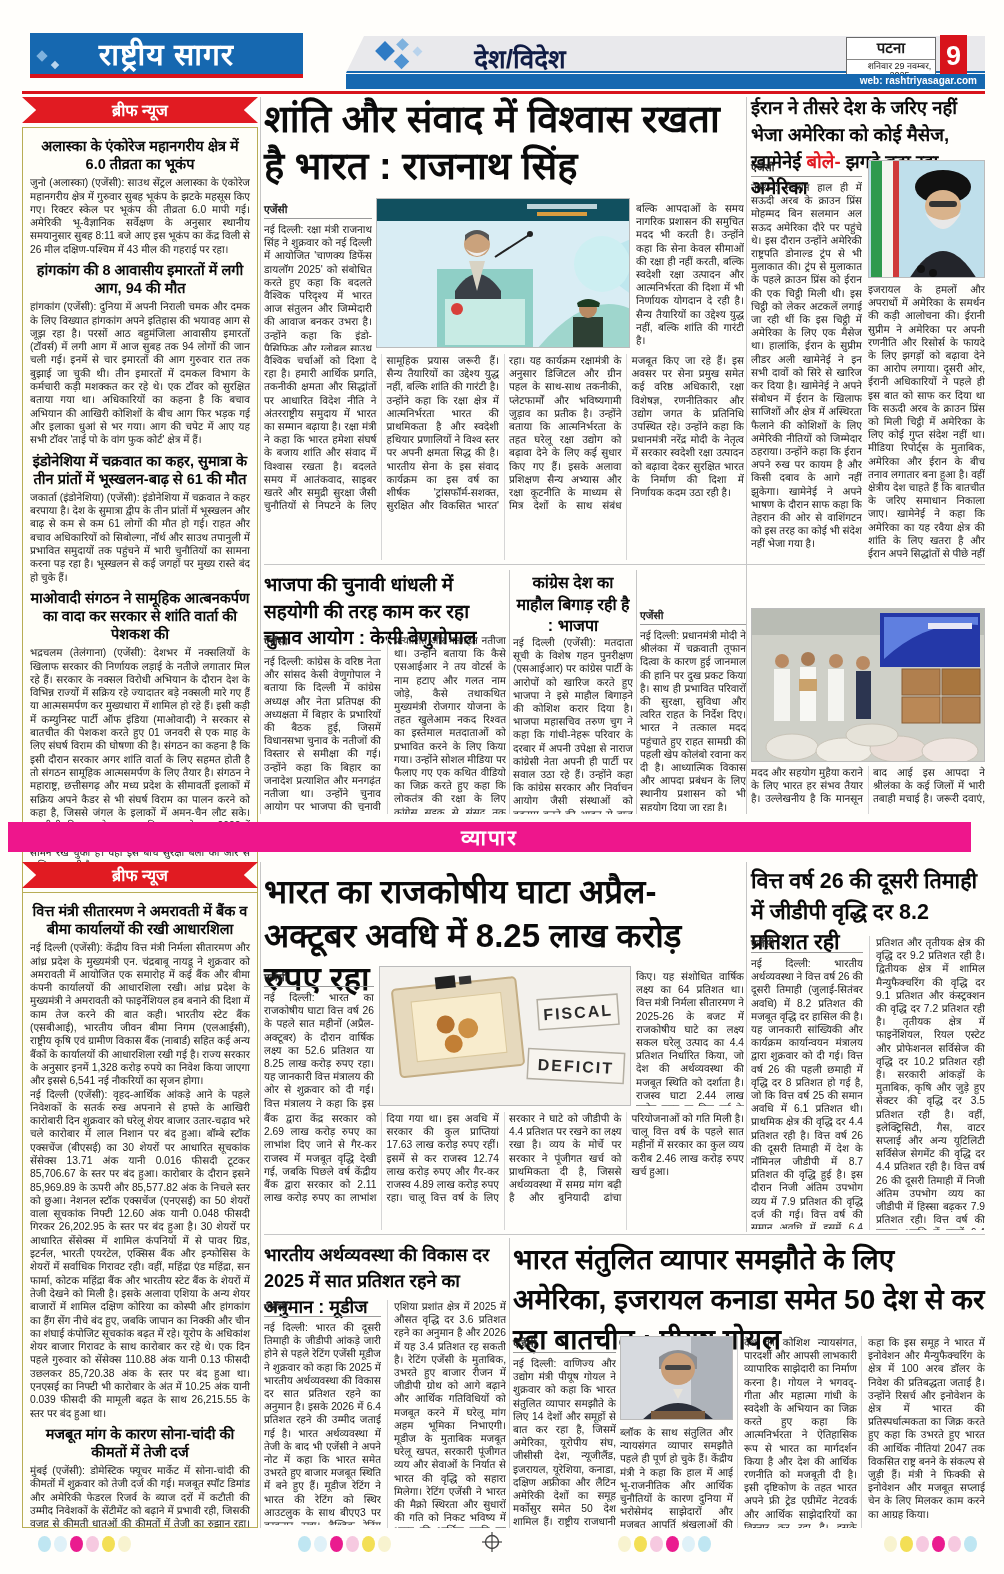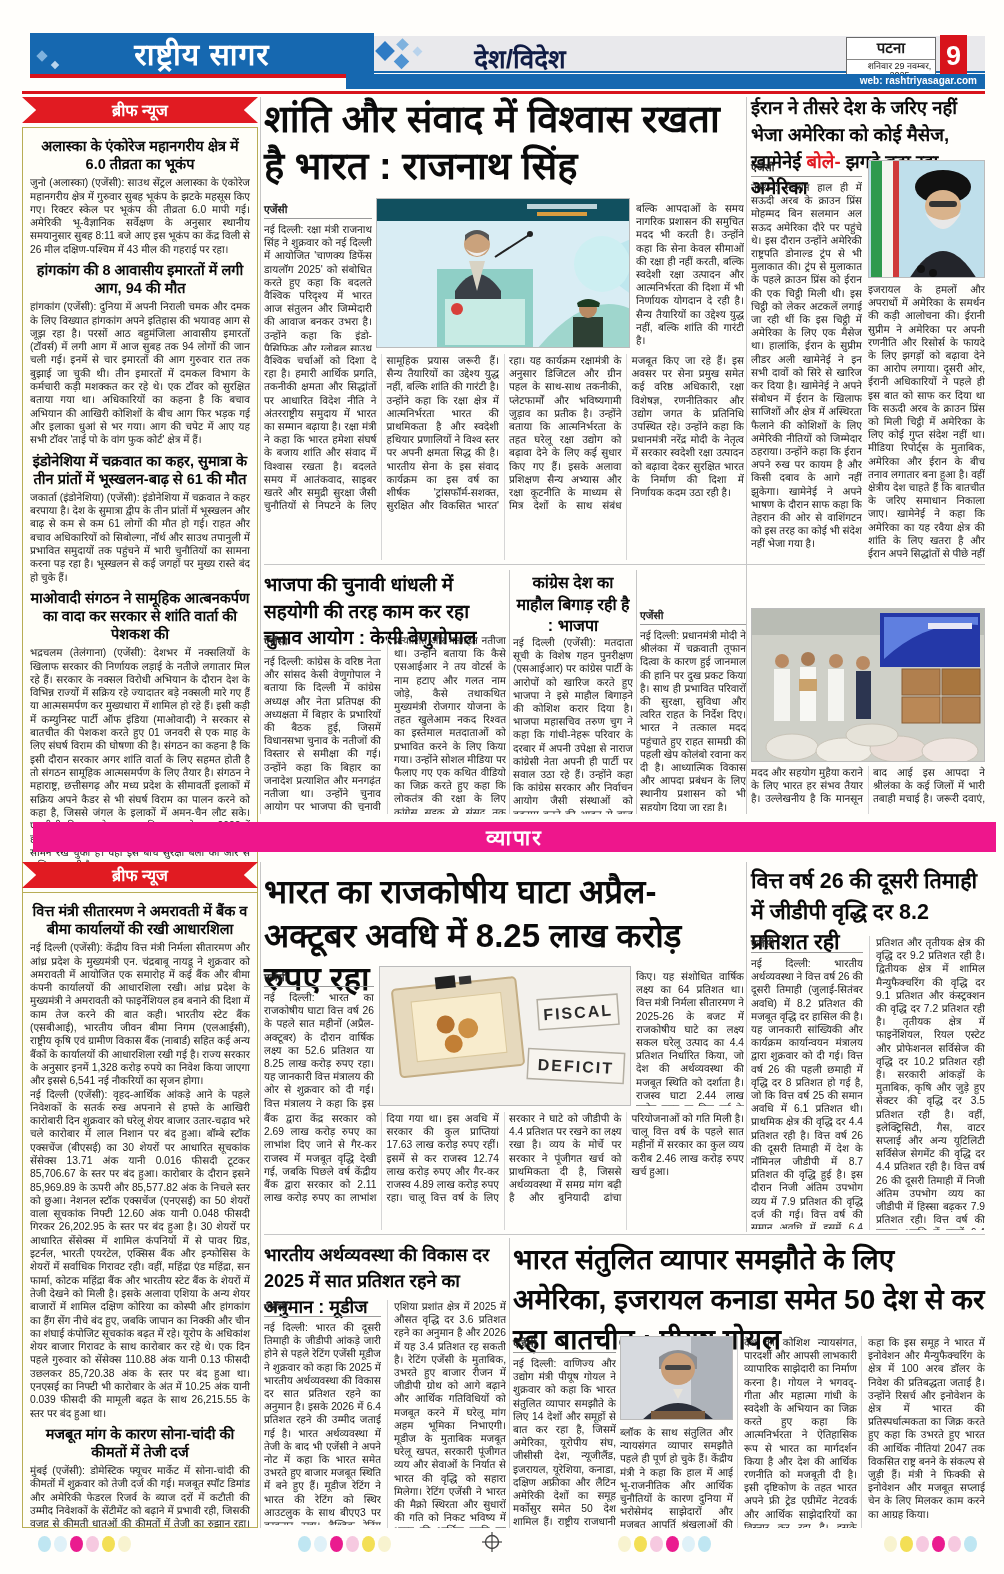--- a/index.html
+++ b/index.html
@@ -44,21 +44,21 @@
 </head>
 <body>
 
 <div class="page">
 
   <div class="abs gray-banner" style="left:346px;top:36px;width:639px;height:37px;"></div>
   <span class="diamond abs" style="left:378px;top:44px;width:14px;height:14px;background:#2f7bc4;"></span>
   <span class="diamond abs" style="left:398px;top:40px;width:9px;height:9px;background:#7fb2de;"></span>
   <span class="diamond abs" style="left:396px;top:56px;width:11px;height:11px;background:#4f93d2;"></span>
   <span class="diamond abs" style="left:414px;top:48px;width:7px;height:7px;background:#b9d3ec;"></span>
-  <div class="abs mast-box" style="left:30px;top:33px;width:344px;height:45px;">
+  <div class="abs mast-box" style="left:30px;top:33px;width:273px;height:45px;">
     <span>राष्ट्रीय सागर</span>
   </div>
   <span class="diamond abs" style="left:38px;top:52px;width:8px;height:8px;background:#7fb2de;"></span>
   <span class="diamond abs" style="left:52px;top:62px;width:6px;height:6px;background:#b9d3ec;"></span>
   <div class="abs section-name" style="left:430px;top:40px;width:180px;">देश/विदेश</div>
   <div class="abs city-box" style="left:846px;top:37px;width:90px;height:38px;">
     <div class="city">पटना</div>
     <div class="date">शनिवार 29 नवम्बर, 2025</div>
   </div>
   <div class="abs page-num" style="left:940px;top:35px;width:27px;height:42px;">9</div>
@@ -186,21 +186,21 @@
       <circle cx="56" cy="50" r="7" fill="#a87b55"></circle>
       <rect x="47" y="70" width="18" height="12" fill="#caa26b"></rect>
       <rect x="76" y="60" width="16" height="52" fill="#f4f4f0"></rect>
       <circle cx="84" cy="52" r="7" fill="#b98a63"></circle>
       <rect x="104" y="62" width="15" height="48" fill="#2c3550"></rect>
       <circle cx="111" cy="54" r="7" fill="#b98a63"></circle>
     </svg>
   </div>
   <div class="abs body-text cols2" style="left:751px;top:766px;width:234px;height:48px;">मदद और सहयोग मुहैया कराने के लिए भारत हर संभव तैयार है। उल्लेखनीय है कि मानसून बाद आई इस आपदा ने श्रीलंका के कई जिलों में भारी तबाही मचाई है। जरूरी दवाएं, खाद्य सामग्री और टेंट भेजे गए हैं।</div>
 
-  <div class="abs pink-strip" style="left:33px;top:822px;width:963px;height:30px;">व्यापार</div>
+  <div class="abs pink-strip" style="left:8px;top:822px;width:963px;height:30px;">व्यापार</div>
 
   <div class="abs ribbon" style="left:22px;top:862px;width:236px;height:26px;">ब्रीफ न्यूज</div>
   <div class="abs brief-box" style="left:22px;top:892px;width:236px;height:636px;">
     <div>
       <div class="brief-h">वित्त मंत्री सीतारमण ने अमरावती में बैंक व बीमा कार्यालयों की रखी आधारशिला</div>
       <div class="brief-b">नई दिल्ली (एजेंसी): केंद्रीय वित्त मंत्री निर्मला सीतारमण और आंध्र प्रदेश के मुख्यमंत्री एन. चंद्रबाबू नायडू ने शुक्रवार को अमरावती में आयोजित एक समारोह में कई बैंक और बीमा कंपनी कार्यालयों की आधारशिला रखी। आंध्र प्रदेश के मुख्यमंत्री ने अमरावती को फाइनेंशियल हब बनाने की दिशा में काम तेज करने की बात कही। भारतीय स्टेट बैंक (एसबीआई), भारतीय जीवन बीमा निगम (एलआईसी), राष्ट्रीय कृषि एवं ग्रामीण विकास बैंक (नाबार्ड) सहित कई अन्य बैंकों के कार्यालयों की आधारशिला रखी गई है। राज्य सरकार के अनुसार इनमें 1,328 करोड़ रुपये का निवेश किया जाएगा और इससे 6,541 नई नौकरियों का सृजन होगा।</div>
     </div>
     <div>
       <div class="brief-b">नई दिल्ली (एजेंसी): वृहद-आर्थिक आंकड़े आने के पहले निवेशकों के सतर्क रुख अपनाने से हफ्ते के आखिरी कारोबारी दिन शुक्रवार को घरेलू शेयर बाजार उतार-चढ़ाव भरे चले कारोबार में लाल निशान पर बंद हुआ। बॉम्बे स्टॉक एक्सचेंज (बीएसई) का 30 शेयरों पर आधारित सूचकांक सेंसेक्स 13.71 अंक यानी 0.016 फीसदी टूटकर 85,706.67 के स्तर पर बंद हुआ। कारोबार के दौरान इसने 85,969.89 के ऊपरी और 85,577.82 अंक के निचले स्तर को छुआ। नेशनल स्टॉक एक्सचेंज (एनएसई) का 50 शेयरों वाला सूचकांक निफ्टी 12.60 अंक यानी 0.048 फीसदी गिरकर 26,202.95 के स्तर पर बंद हुआ है। 30 शेयरों पर आधारित सेंसेक्स में शामिल कंपनियों में से पावर ग्रिड, इटर्नल, भारती एयरटेल, एक्सिस बैंक और इन्फोसिस के शेयरों में सर्वाधिक गिरावट रही। वहीं, महिंद्रा एंड महिंद्रा, सन फार्मा, कोटक महिंद्रा बैंक और भारतीय स्टेट बैंक के शेयरों में तेजी देखने को मिली है। इसके अलावा एशिया के अन्य शेयर बाजारों में शामिल दक्षिण कोरिया का कोस्पी और हांगकांग का हैंग सेंग नीचे बंद हुए, जबकि जापान का निक्की और चीन का शंघाई कंपोजिट सूचकांक बढ़त में रहे। यूरोप के अधिकांश शेयर बाजार गिरावट के साथ कारोबार कर रहे थे। एक दिन पहले गुरुवार को सेंसेक्स 110.88 अंक यानी 0.13 फीसदी उछलकर 85,720.38 अंक के स्तर पर बंद हुआ था। एनएसई का निफ्टी भी कारोबार के अंत में 10.25 अंक यानी 0.039 फीसदी की मामूली बढ़त के साथ 26,215.55 के स्तर पर बंद हुआ था।</div>
     </div>

